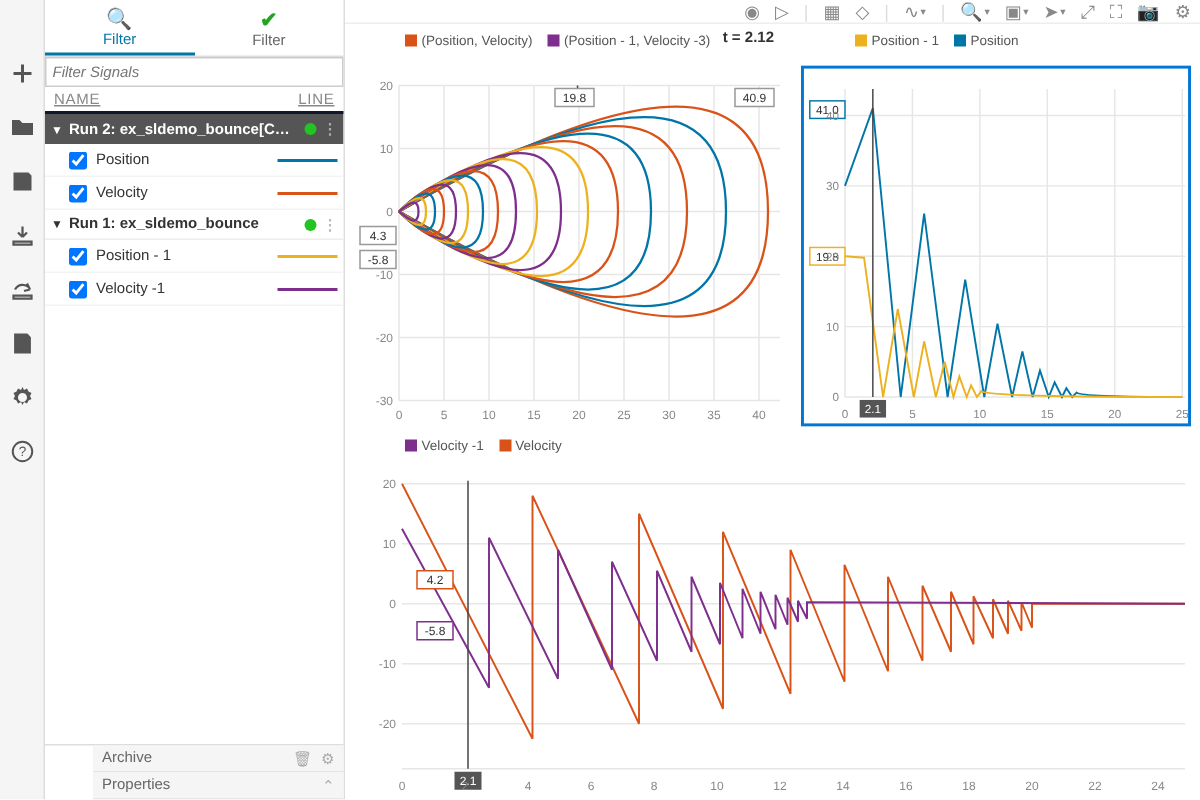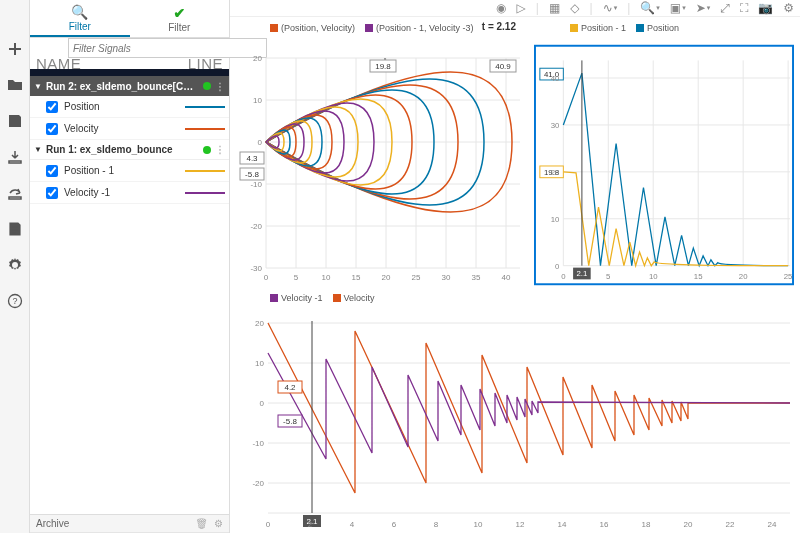--- a/index.html
+++ b/index.html
@@ -13,41 +13,41 @@
   
   
   .sidebar { width: 200px; border-right: 1px solid #ddd; display: flex; flex-direction: column; background: #fff; }
   .tabs { display: flex; height: 38px; border-bottom: 1px solid #ddd; }
   .tab { flex: 1; display: flex; flex-direction: column; align-items: center; justify-content: center; gap: 1px; cursor: pointer; color: #666; font-size: 10px; }
   .tab.active { color: #0076a8; border-bottom: 2px solid #0076a8; }
   .tab-icon { font-size: 14px; font-weight: bold; }
   .tab-icon.check { color: #21a621; }
   
   .filter-box { height: 20px; }
-  .filter-box input { width: 100%; height: 100%; border: 1px solid #ccc; padding: 0 4px; font-size: 10px; font-style: italic; color: #999; margin-left: 38px; }
-  
-  .cols-header { display: flex; height: 18px; font-size: 15px; color: #888; letter-spacing: 0.5px; align-items: center; padding: 0 6px; border-bottom: 7px solid #0f172a; }
+  .filter-box input { width: 100%; height: 100%; border: 1px solid #ccc; padding: 0 4px; font-size: 10px; font-style: italic; color: #999; }
+  
+  .cols-header { display: flex; height: 18px; font-size: 10px; color: #888; letter-spacing: 0.5px; align-items: center; padding: 0 6px; border-bottom: 2px solid #0f172a; text-decoration: underline; }
   .cols-header .ch-name { flex: 1; }
   .cols-header .ch-line { width: 50px; text-align: right; }
   
   .tree { flex: 1; overflow: auto; }
   .run-row { display: flex; align-items: center; height: 20px; padding: 0 4px; background: #555; color: #fff; font-size: 10px; font-weight: bold; gap: 4px; }
   .run-row.light { background: #fff; color: #333; border-bottom: 1px solid #eee; }
   .run-row .arrow { font-size: 8px; }
   .run-row .label { flex: 1; white-space: nowrap; overflow: hidden; text-overflow: ellipsis; }
   .run-row .dot { width: 8px; height: 8px; border-radius: 50%; background: #21c421; flex-shrink: 0; }
   .run-row .menu-dots { color: #aaa; font-size: 10px; cursor: pointer; }
   .run-row.light .menu-dots { color: #bbb; }
   .signal-row { display: flex; align-items: center; height: 22px; padding: 0 4px 0 16px; gap: 6px; border-bottom: 1px solid #f3f3f3; }
   .signal-row input[type=checkbox] { width: 12px; height: 12px; }
   .signal-row .sig-label { flex: 1; font-size: 10px; }
   .signal-row .line-sample { width: 40px; height: 2px; }
   
   .sidebar-footer { border-top: 1px solid #ddd; }
-  .footer-row { height: 18px; display: flex; align-items: center; padding: 0 6px; font-size: 10px; color: #666; justify-content: space-between; background: #f5f5f5; border-bottom: 1px solid #e5e5e5; }
+  .footer-row { height: 18px; display: flex; align-items: center; padding: 0 6px; font-size: 10px; color: #666; justify-content: space-between; background: #f5f5f5; border-bottom: 1px solid #e5e5e5; margin-left: 32px; }
   .footer-row .icons { display: flex; gap: 6px; color: #aaa; font-size: 10px; }
   
   
   .main { flex: 1; display: flex; flex-direction: column; }
   .top-toolbar { height: 22px; background: #fff; border-bottom: 1px solid #eee; display: flex; align-items: center; justify-content: flex-end; padding: 0 6px; gap: 10px; color: #888; font-size: 12px; }
   .top-toolbar .sep { color: #ddd; }
   .top-toolbar .ti { cursor: pointer; display: flex; align-items: center; gap: 1px; }
   .top-toolbar .ti .dd { font-size: 7px; }
   
   .plots { flex: 1; display: grid; grid-template-columns: 290px 1fr; grid-template-rows: 260px 1fr; gap: 10px; padding: 4px 6px 6px 4px; }
@@ -173,20 +173,24 @@
       </div>
     </div>
 
     <div class="sidebar-footer">
       <div class="footer-row">
         <span>Archive</span>
         <span class="icons">
           <span>🗑</span>
           <span>⚙</span>
         </span>
+      </div>
+      <div class="footer-row">
+        <span>Properties</span>
+        <span style="color:#aaa">⌃</span>
       </div>
     </div>
   </div>
 
   <div class="main">
     <div class="top-toolbar">
       <span class="ti">◉</span>
       <span class="ti">▷</span>
       <span class="sep">|</span>
       <span class="ti">▦</span>

